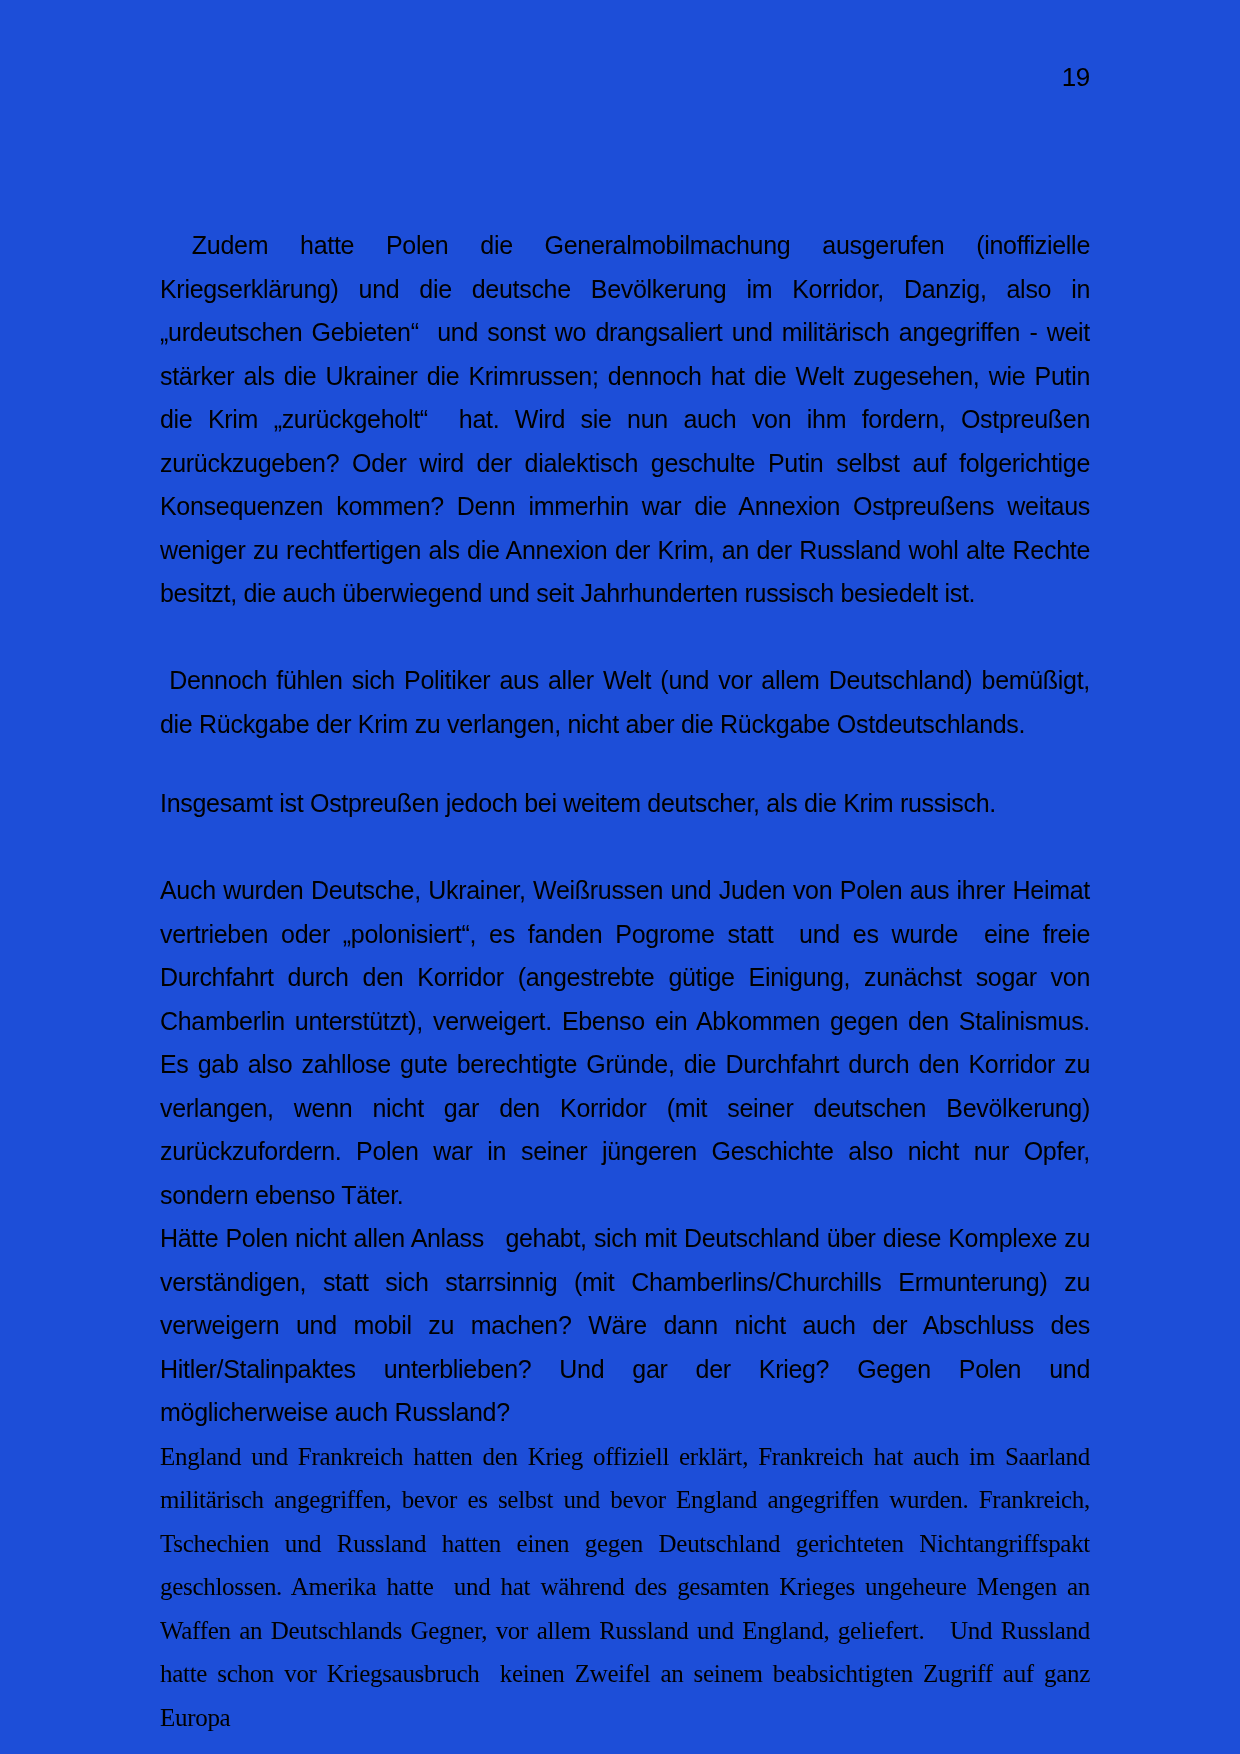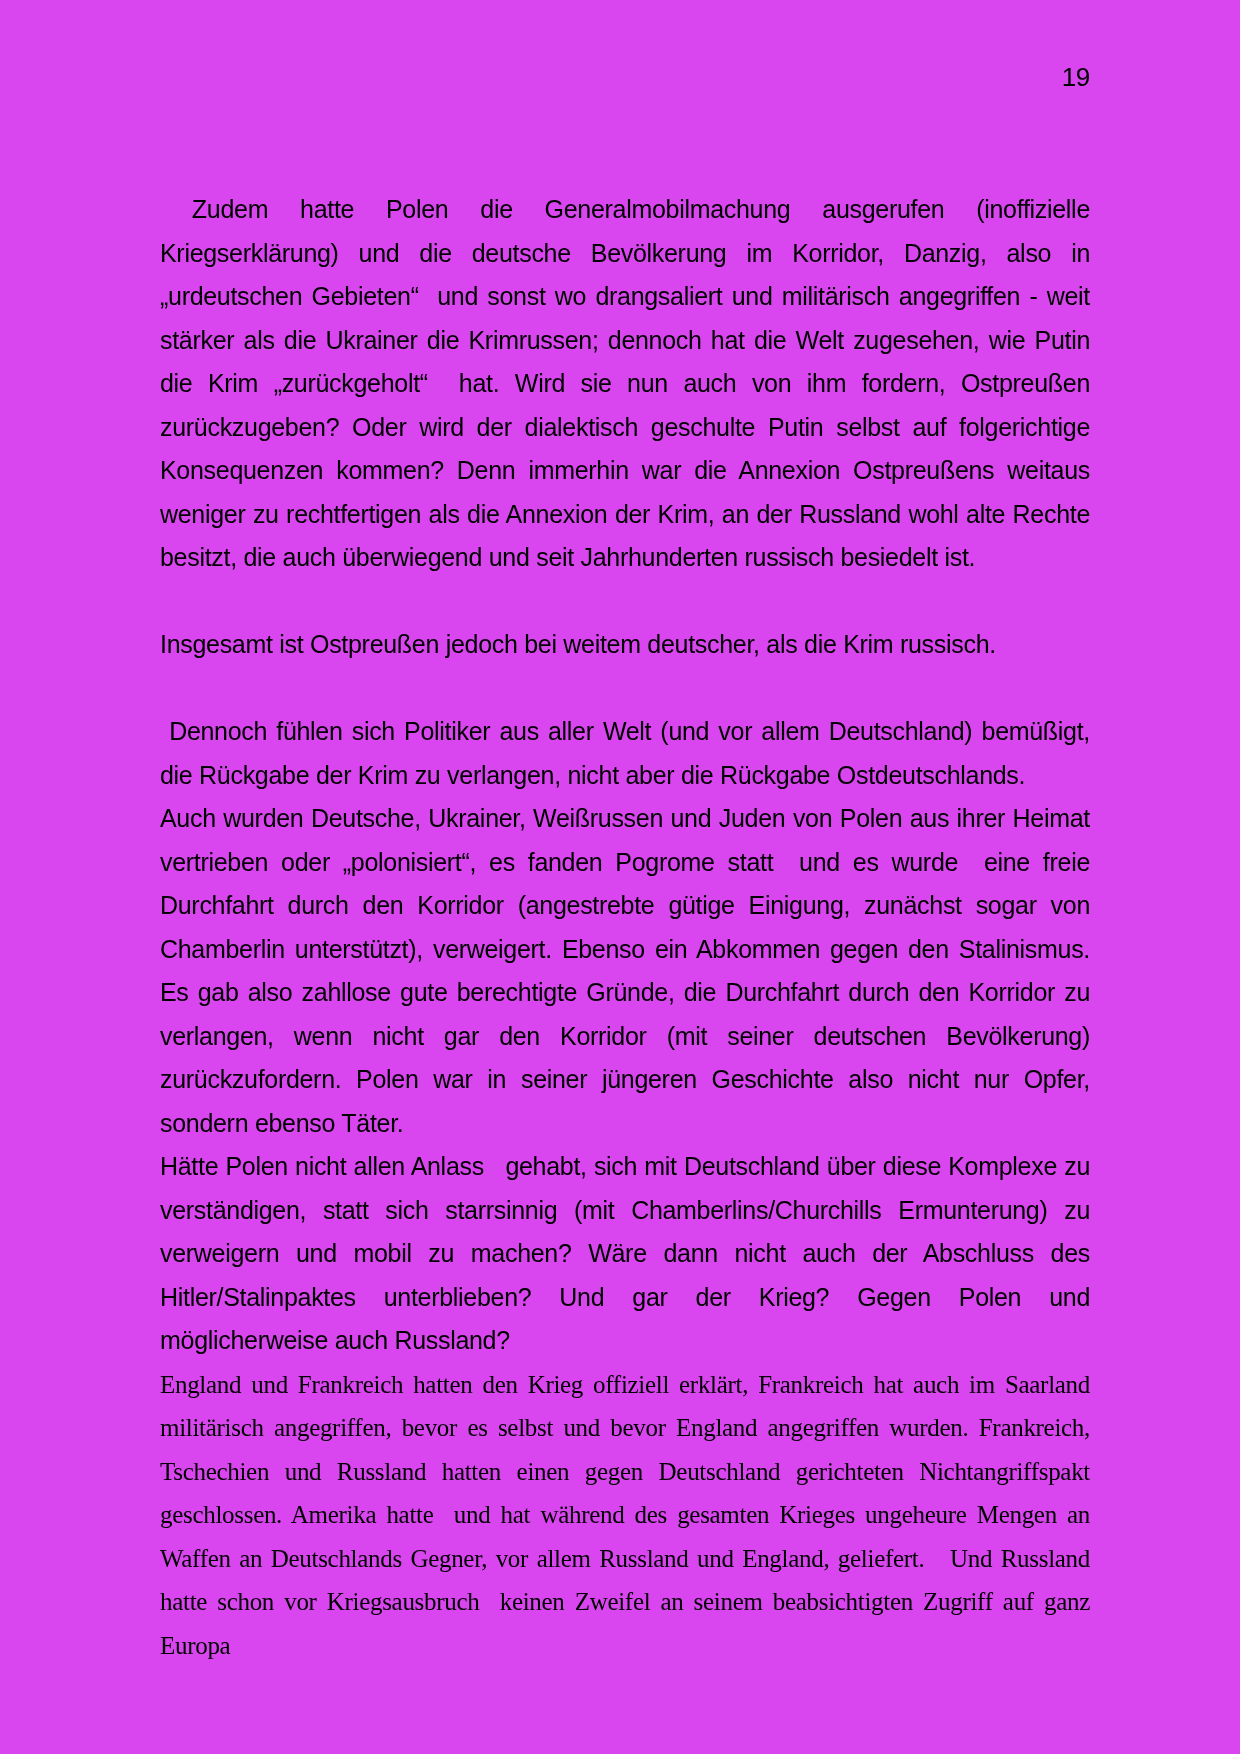--- a/index.html
+++ b/index.html
@@ -4,21 +4,21 @@
 <style>
   html, body {
     margin: 0;
     padding: 0;
     background: #ffffff;
   }
   .page {
     position: relative;
     width: 1240px;
     height: 1754px;
-    background: #d946ef;
+    background: #1d4ed8;
     color: #000000;
     font-family: "Liberation Sans", "DejaVu Sans", sans-serif;
     overflow: hidden;
   }
   .page-number {
     position: absolute;
     top: 62px;
     left: 160px;
     width: 930px;
     text-align: right;
@@ -37,35 +37,36 @@
     text-align: justify;
     text-justify: inter-word;
   }
   .para {
     margin: 0;
     padding: 0;
     white-space: pre-wrap; 
   }
   .gap-after {
     margin-bottom: 43.5px; 
+    margin-top: 36px;
   }
   .continues {
     text-align-last: justify; 
     font-family: Liberation Serif, serif;
   }
 </style>
 </head>
 <body>
 
 <div class="page">
 
   <div class="page-number">19</div>
 
   <div class="body-text">
     <p class="para gap-after"> Zudem hatte Polen die Generalmobilmachung ausgerufen (inoffizielle Kriegserklärung) und die deutsche Bevölkerung im Korridor, Danzig, also in „urdeutschen Gebieten“  und sonst wo drangsaliert und militärisch angegriffen - weit stärker als die Ukrainer die Krimrussen; dennoch hat die Welt zugesehen, wie Putin die Krim „zurückgeholt“  hat. Wird sie nun auch von ihm fordern, Ostpreußen zurückzugeben? Oder wird der dialektisch geschulte Putin selbst auf folgerichtige Konsequenzen kommen? Denn immerhin war die Annexion Ostpreußens weitaus weniger zu rechtfertigen als die Annexion der Krim, an der Russland wohl alte Rechte besitzt, die auch überwiegend und seit Jahrhunderten russisch besiedelt ist.</p>
+    <p class="para"> Dennoch fühlen sich Politiker aus aller Welt (und vor allem Deutschland) bemüßigt, die Rückgabe der Krim zu verlangen, nicht aber die Rückgabe Ostdeutschlands.</p>
     <p class="para gap-after">Insgesamt ist Ostpreußen jedoch bei weitem deutscher, als die Krim russisch.</p>
-    <p class="para"> Dennoch fühlen sich Politiker aus aller Welt (und vor allem Deutschland) bemüßigt, die Rückgabe der Krim zu verlangen, nicht aber die Rückgabe Ostdeutschlands.</p>
     <p class="para">Auch wurden Deutsche, Ukrainer, Weißrussen und Juden von Polen aus ihrer Heimat vertrieben oder „polonisiert“, es fanden Pogrome statt  und es wurde  eine freie Durchfahrt durch den Korridor (angestrebte gütige Einigung, zunächst sogar von Chamberlin unterstützt), verweigert. Ebenso ein Abkommen gegen den Stalinismus. Es gab also zahllose gute berechtigte Gründe, die Durchfahrt durch den Korridor zu verlangen, wenn nicht gar den Korridor (mit seiner deutschen Bevölkerung) zurückzufordern. Polen war in seiner jüngeren Geschichte also nicht nur Opfer, sondern ebenso Täter.</p>
     <p class="para">Hätte Polen nicht allen Anlass   gehabt, sich mit Deutschland über diese Komplexe zu verständigen, statt sich starrsinnig (mit Chamberlins/Churchills Ermunterung) zu verweigern und mobil zu machen? Wäre dann nicht auch der Abschluss des Hitler/Stalinpaktes unterblieben? Und gar der Krieg? Gegen Polen und möglicherweise auch Russland?</p>
     <p class="para continues">England und Frankreich hatten den Krieg offiziell erklärt, Frankreich hat auch im Saarland militärisch angegriffen, bevor es selbst und bevor England angegriffen wurden. Frankreich, Tschechien und Russland hatten einen gegen Deutschland gerichteten Nichtangriffspakt geschlossen. Amerika hatte  und hat während des gesamten Krieges ungeheure Mengen an Waffen an Deutschlands Gegner, vor allem Russland und England, geliefert.   Und Russland hatte schon vor Kriegsausbruch  keinen Zweifel an seinem beabsichtigten Zugriff auf ganz Europa</p>
   </div>
 
 </div>
 
 </body></html>

